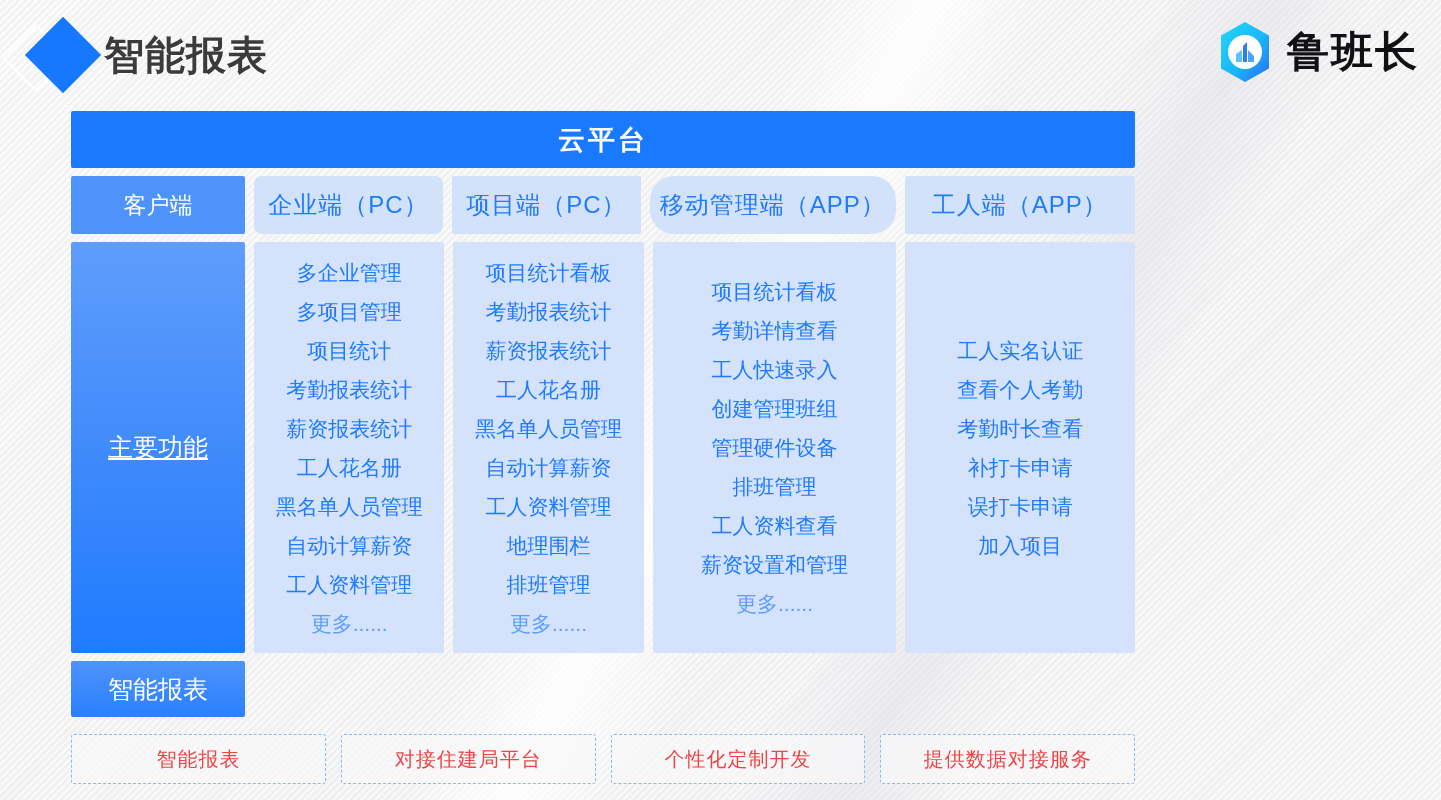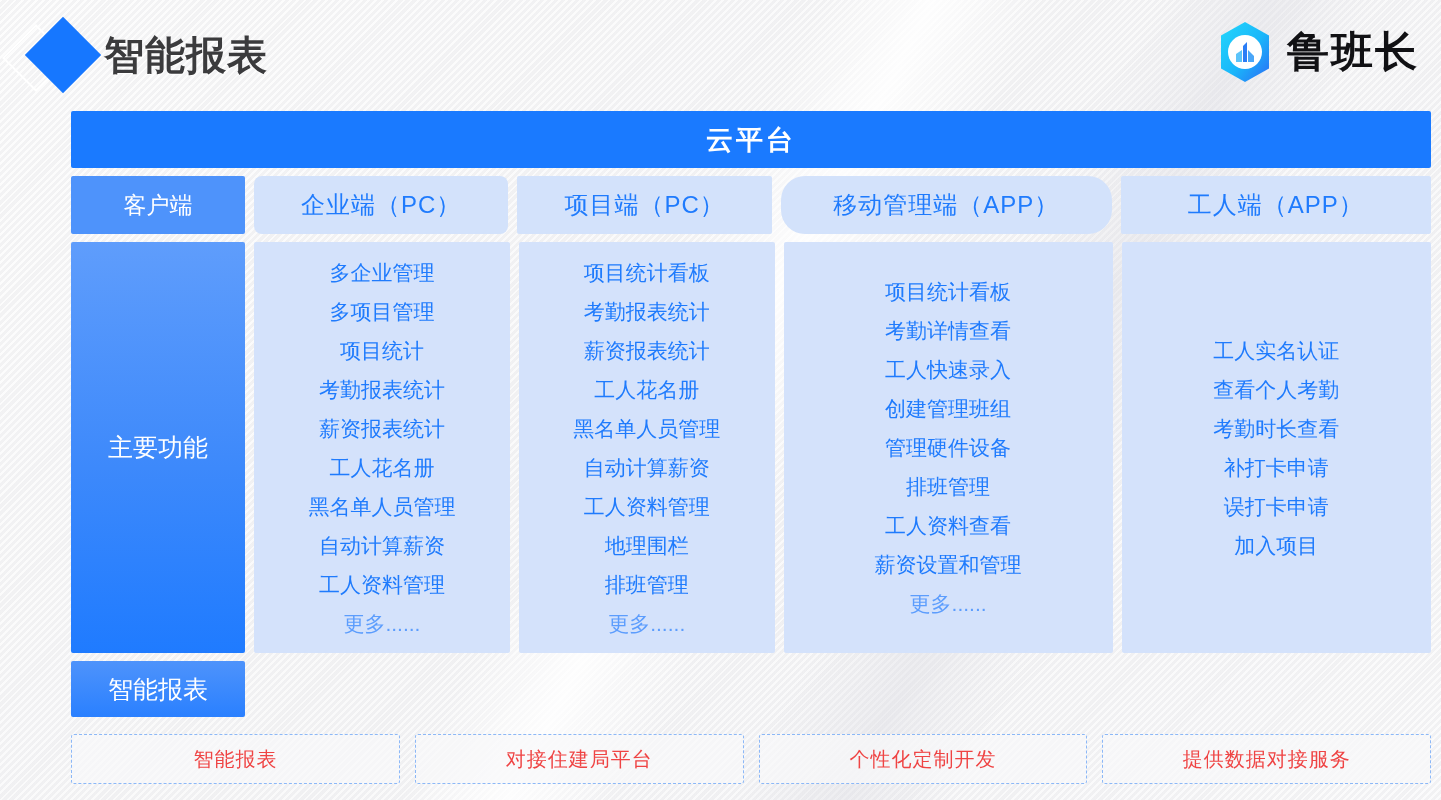--- a/index.html
+++ b/index.html
@@ -59,21 +59,21 @@
     display: flex; align-items: center; gap: 10px;
   }
   .brand-hex { width: 64px; height: 64px; display:block; }
   .brand-name {
     font-size: 42px; font-weight: 700; color: #111114; letter-spacing: 2px;
   }
 
   
   .diagram {
     position: absolute; left: 71px; top: 111px;
-    width: 1360px; height: 673px;
+    width: 1064px; height: 673px;
     display: flex; flex-direction: column; gap: 8px;
     z-index: 2;
   }
   .cloud-bar {
     height: 57px; background: #1a7aff; border-radius: 2px;
     display: flex; align-items: center; justify-content: center;
     color: #ffffff; font-size: 27px; font-weight: 700; letter-spacing: 3px;
   }
   .row { display: flex; gap: 9px; }
   .row-head { height: 58px; }
@@ -81,21 +81,21 @@
   .row-hw   { height: 56px; }
   .row-tags { height: 50px; gap: 15px; margin-top: 9px; }
 
   .side-label {
     width: 174px; flex: 0 0 174px;
     display: flex; align-items: center; justify-content: center;
     color: #ffffff; border-radius: 2px;
   }
   .side-client  { background: #4e93fb; font-size: 23px; }
   .side-main    { background: linear-gradient(180deg, #5f9dfc 0%, #3d89fb 55%, #1f7bff 100%);
-                  font-size: 25px; }
+                  font-size: 25px; text-decoration: underline; }
   .side-hw      { background: linear-gradient(180deg, #4e93fb 0%, #2a80ff 100%); font-size: 25px; }
 
   .head-cell {
     flex: 1 1 0; background: #d3e2fb; border-radius: 2px;
     display: flex; align-items: center; justify-content: center;
     color: #1f7bfd; font-size: 24px; letter-spacing: 1px;
   }
   .head-cell.c1 { flex: 1 1 0; border-radius: 8px; }
   .head-cell.c2 { flex: 1 1 0; }
   .head-cell.c3 { flex: 1.3 1 0; border-radius: 24px; }

